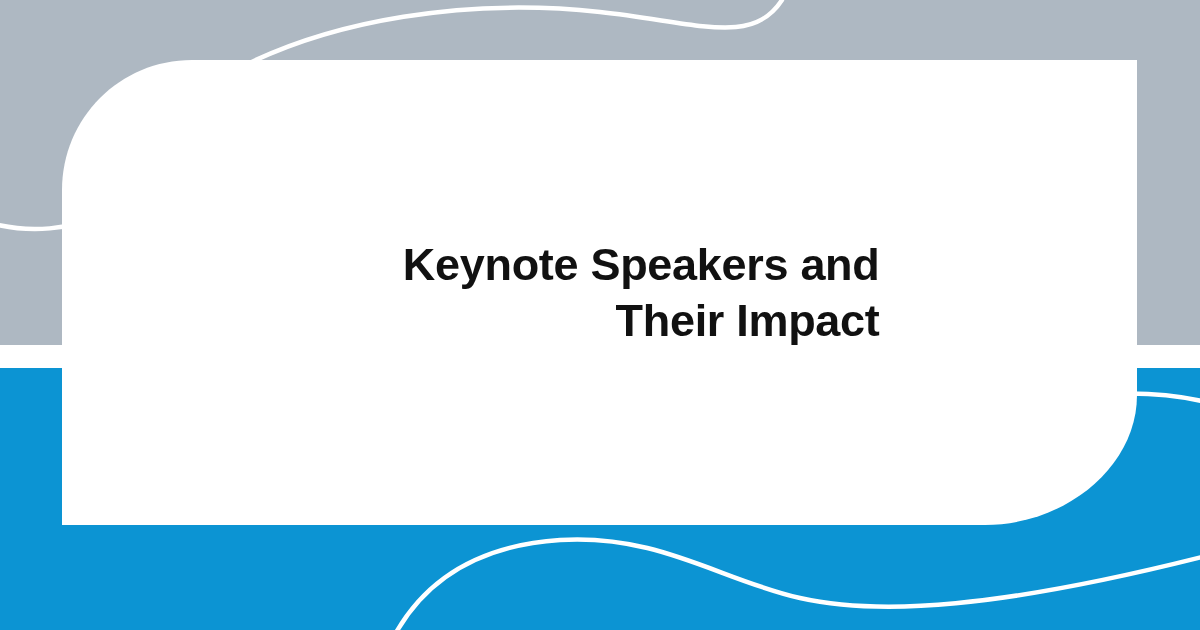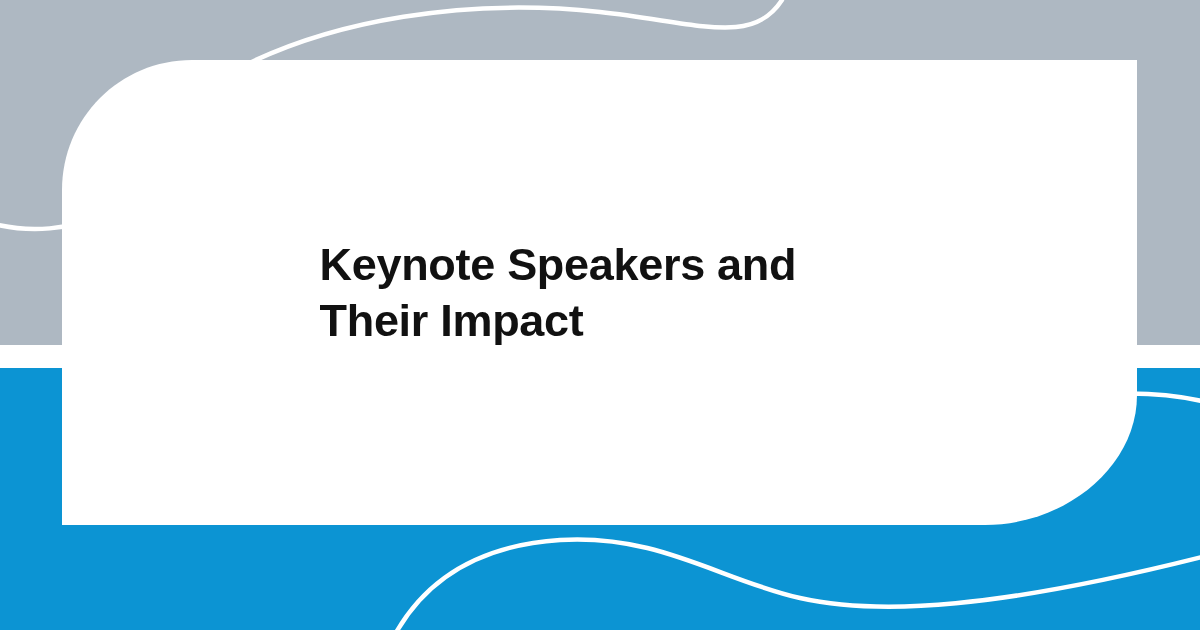--- a/index.html
+++ b/index.html
@@ -30,21 +30,21 @@
     width: 1075px;
     height: 465px;
     display: flex;
     align-items: center;
     justify-content: center;
     pointer-events: none;
   }
   #headline {
     margin: 0;
     padding: 0 60px;
-    text-align: left;
+    text-align: right;
     font-family: "Liberation Sans", sans-serif;
     font-weight: bold;
     font-size: 45px;
     line-height: 1.24;
     letter-spacing: -0.3px;
     color: #111111;
     max-width: 560px;
     word-wrap: break-word;
   }
 </style>

